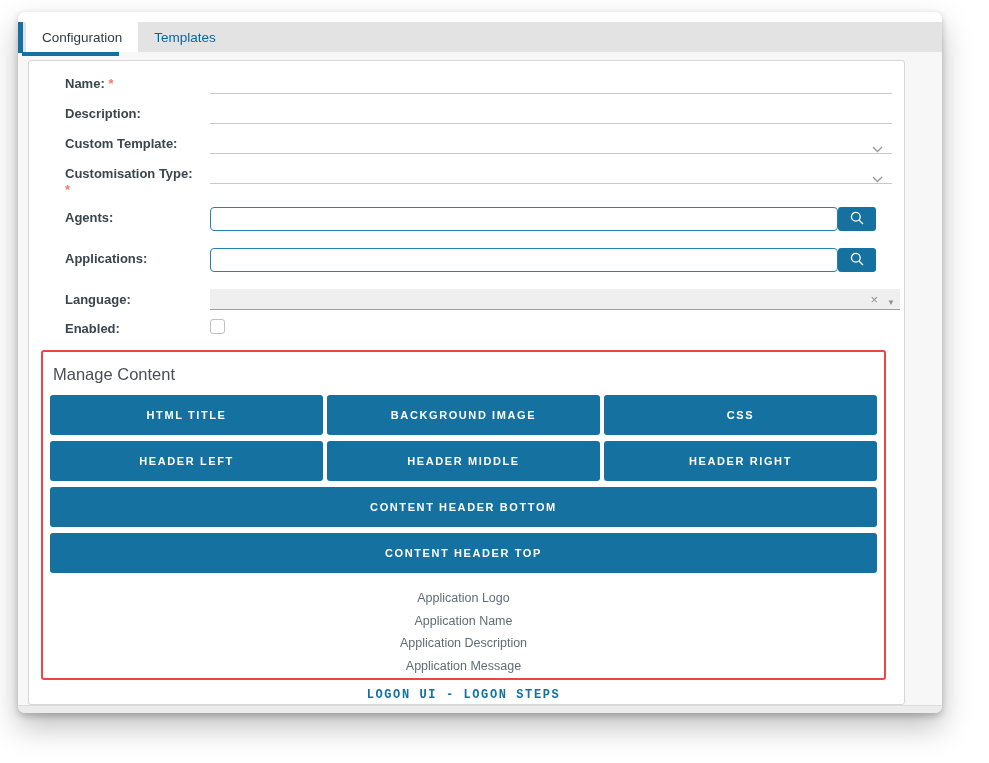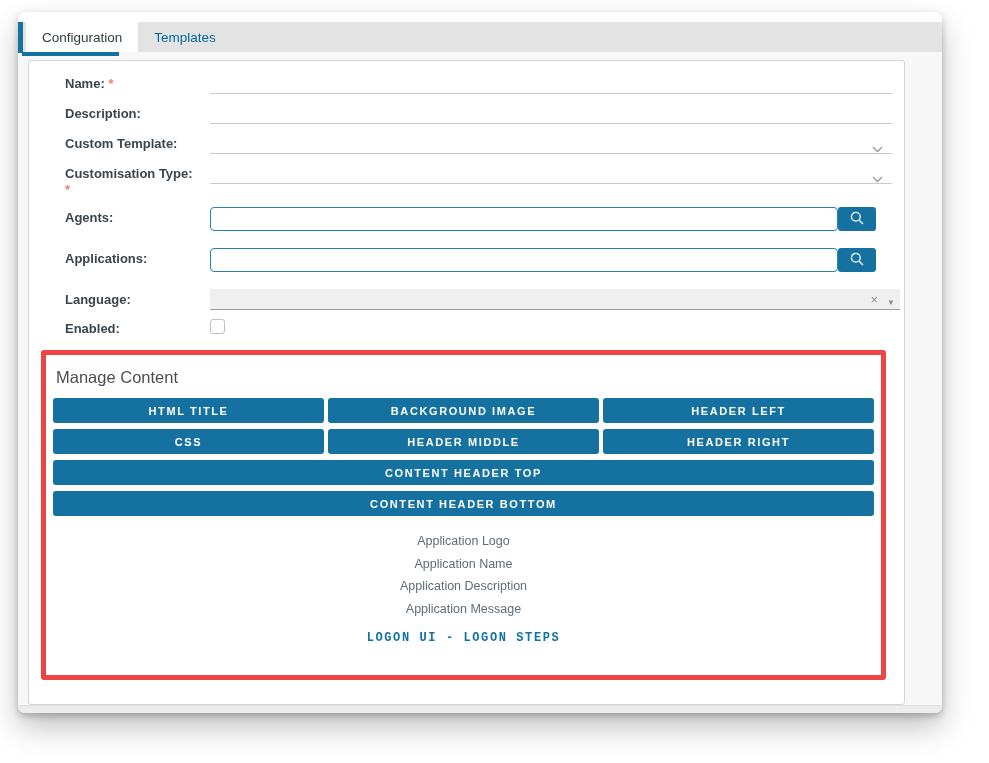--- a/index.html
+++ b/index.html
@@ -97,30 +97,30 @@
   .lang-clear { color: #8f8f8f; font-size: 13px; line-height: 13px; cursor: pointer; }
   .lang-arrow { color: #8f8f8f; font-size: 8px; padding-top: 6px; }
   .checkbox {
     appearance: none; -webkit-appearance: none;
     width: 15px; height: 15px;
     border: 1px solid #c0c0c0; border-radius: 3px;
     background: #fff; cursor: pointer; margin-top: 1px;
   }
   .manage-box {
     margin: 12px 6px 0 0;
-    border: 5px solid #ef4444; border-radius: 3px;
+    border: 2px solid #ef4444; border-radius: 3px;
     height: 330px;
   }
   .manage-title { padding: 13px 10px 9px; font-size: 16.5px; color: #4a4f54; }
   .btn-grid {
     display: grid; grid-template-columns: repeat(3, 1fr);
     gap: 6px 4px; padding: 2px 7px 9px;
   }
   .cbtn {
-    height: 25px;
+    height: 40px;
     background: #15719f; color: #ffffff;
     border: none; border-radius: 3px;
     font-family: "Liberation Sans", sans-serif;
     font-size: 11px; font-weight: 700; letter-spacing: 1.6px;
     text-transform: uppercase; cursor: pointer;
   }
   .cbtn.full { grid-column: 1 / -1; }
   .content-links { text-align: center; padding-top: 5px; }
   .clink {
     display: block; font-size: 12.5px; color: #5f6d75;
@@ -241,26 +241,26 @@
         <div class="row-field">
           <input type="checkbox" class="checkbox" style="">
         </div>
       </div>
 
       <div class="manage-box">
         <div class="manage-title">Manage Content</div>
         <div class="btn-grid">
           <button class="cbtn">HTML TITLE</button>
           <button class="cbtn">BACKGROUND IMAGE</button>
+          <button class="cbtn">CSS</button>
           <button class="cbtn">HEADER LEFT</button>
-          <button class="cbtn">CSS</button>
           <button class="cbtn">HEADER MIDDLE</button>
           <button class="cbtn">HEADER RIGHT</button>
+          <button class="cbtn full">CONTENT HEADER BOTTOM</button>
           <button class="cbtn full">CONTENT HEADER TOP</button>
-          <button class="cbtn full">CONTENT HEADER BOTTOM</button>
         </div>
         <div class="content-links">
           <a class="clink">Application Logo</a>
           <a class="clink">Application Name</a>
           <a class="clink">Application Description</a>
           <a class="clink">Application Message</a>
         </div>
         <a class="logon-link">LOGON UI - LOGON STEPS</a>
       </div>
 

